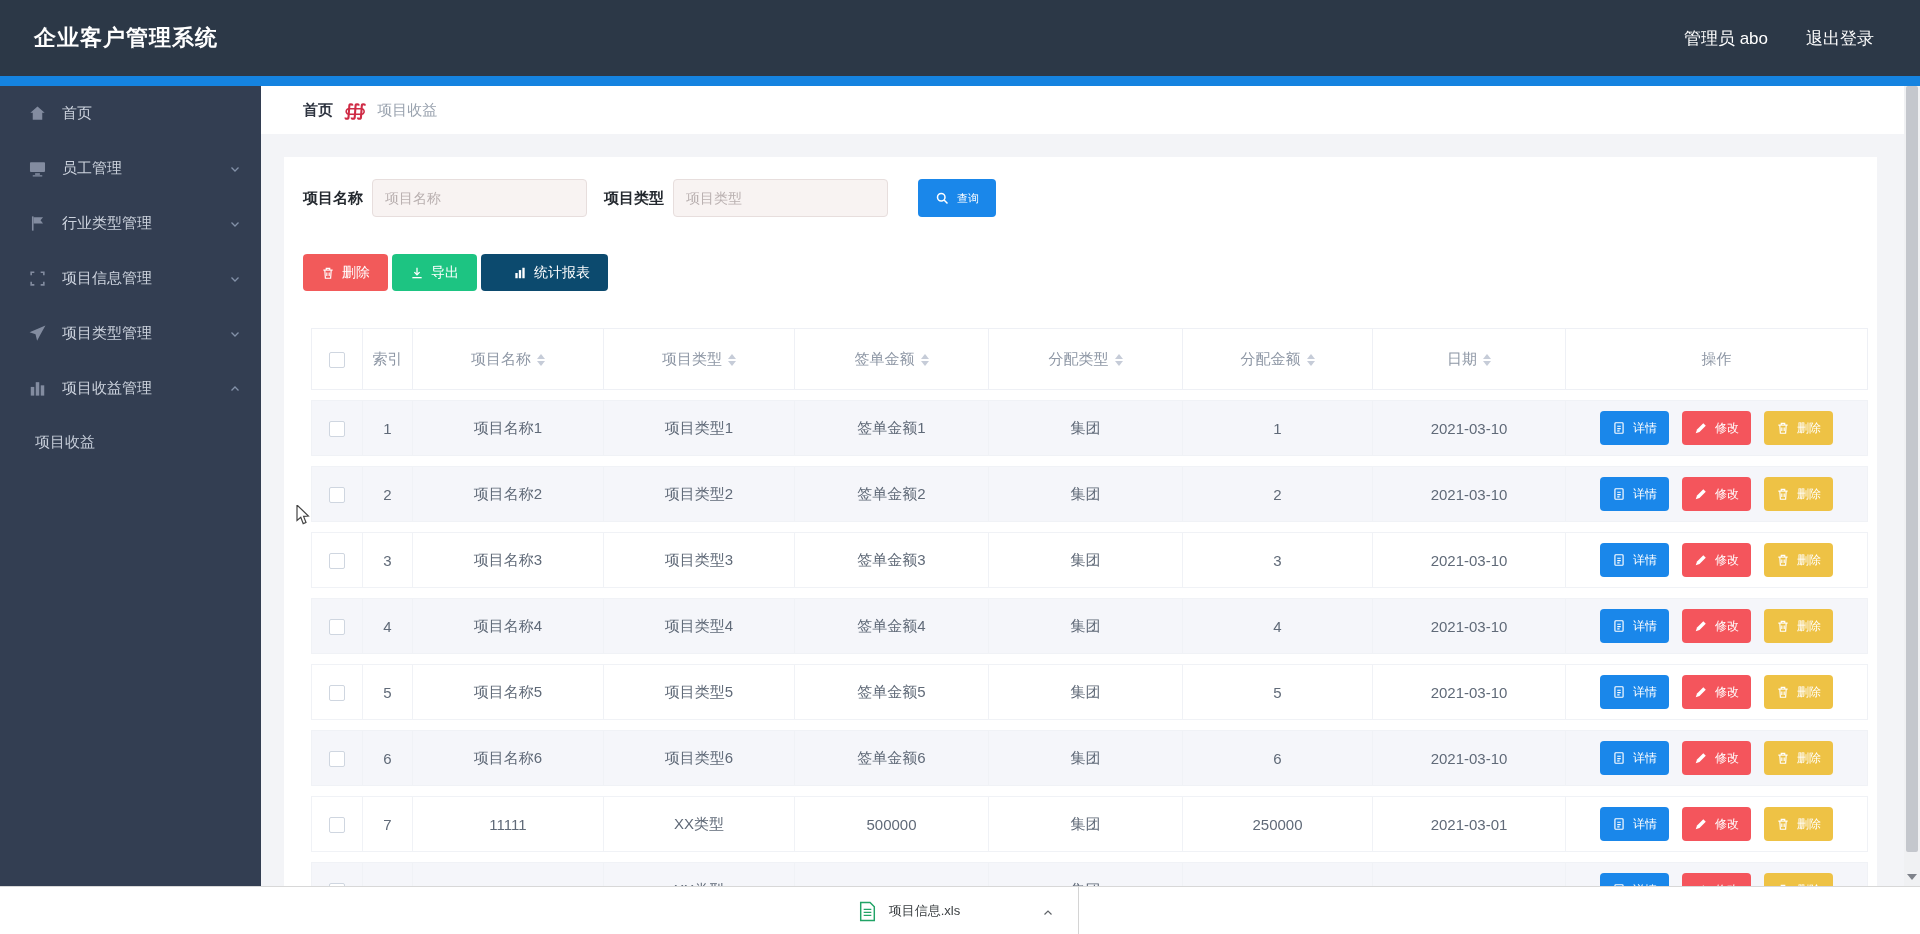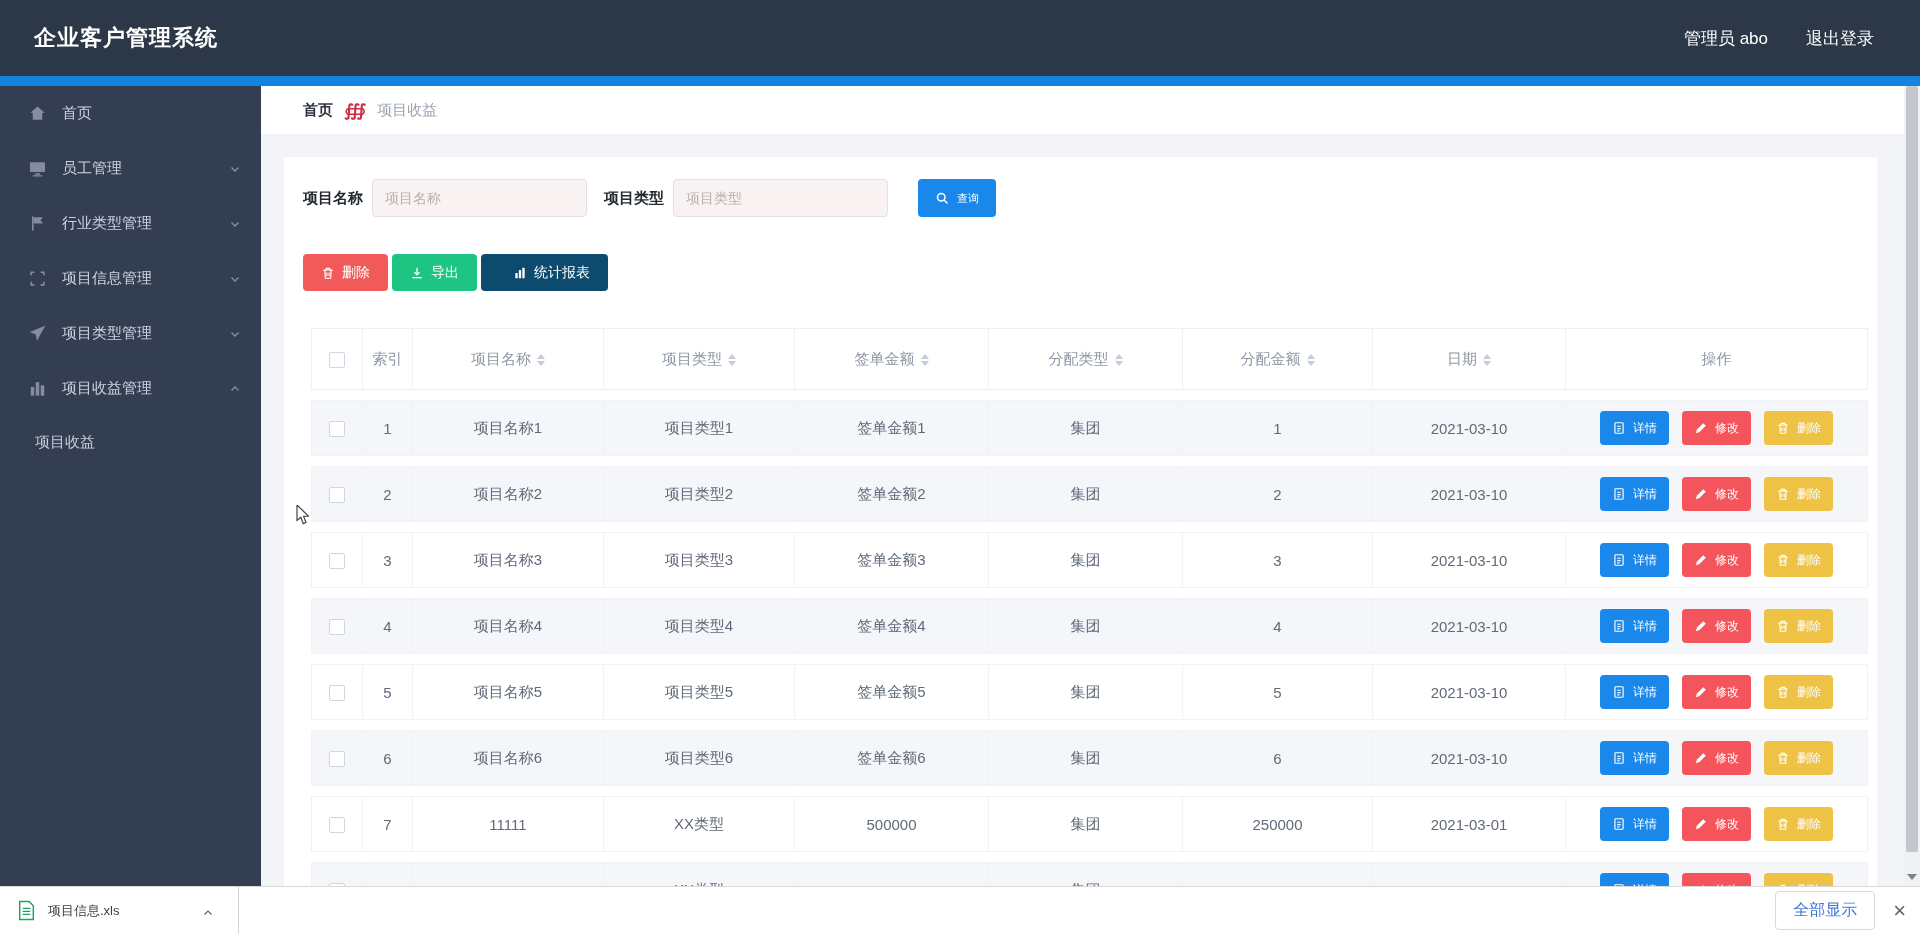--- a/index.html
+++ b/index.html
@@ -71,21 +71,21 @@
   .sort-caret .dn { border-top:5px solid #c6ccd8; }
   .btn-row { height:34px; padding:0 12px; font-size:12px; }
   .actions-cell { display:flex; align-items:center; justify-content:center; gap:13px; }
 
   
   .c-blue { background:#1a87ea; } .c-red { background:#f25a5a; } .c-green { background:#1dc482; }
   .c-amber { background:#0c4a6e;padding-left:32px; } .c-red2 { background:#f4555c; } .c-amber2 { background:#eec245; }
 
   
   .dl-bar { position:absolute; left:0; bottom:0; width:1920px; height:48px; background:#ffffff;
-            border-top:1px solid #d8d8d8; z-index:20; display:flex; align-items:center; }
+            border-top:1px solid #d8d8d8; z-index:20; display:flex; align-items:center;flex-direction:column; }
   .dl-left { display:flex; align-items:center; padding-left:18px; }
   .dl-fileicon { width:17px; height:21px; margin-right:13px; }
   .dl-name { font-size:13px; color:#3c4043; cursor:pointer; }
   .dl-caret { margin-left:82px; color:#5f6368; width:12px; height:12px; cursor:pointer; }
   .dl-divider { width:1px; height:48px; background:#d4d4d4; margin-left:24px; }
   .dl-right { margin-left:auto; display:flex; align-items:center; gap:18px; padding-right:14px; }
   .dl-showall { background:#fff; border:1px solid #d5dbe3; border-radius:4px; padding:8px 17px;
                 color:#4175d4; font-size:16px; cursor:pointer; font-family:"Liberation Sans","DejaVu Sans",sans-serif; }
   .dl-close { font-size:22px; color:#5f6368; cursor:pointer; line-height:1; }
 

